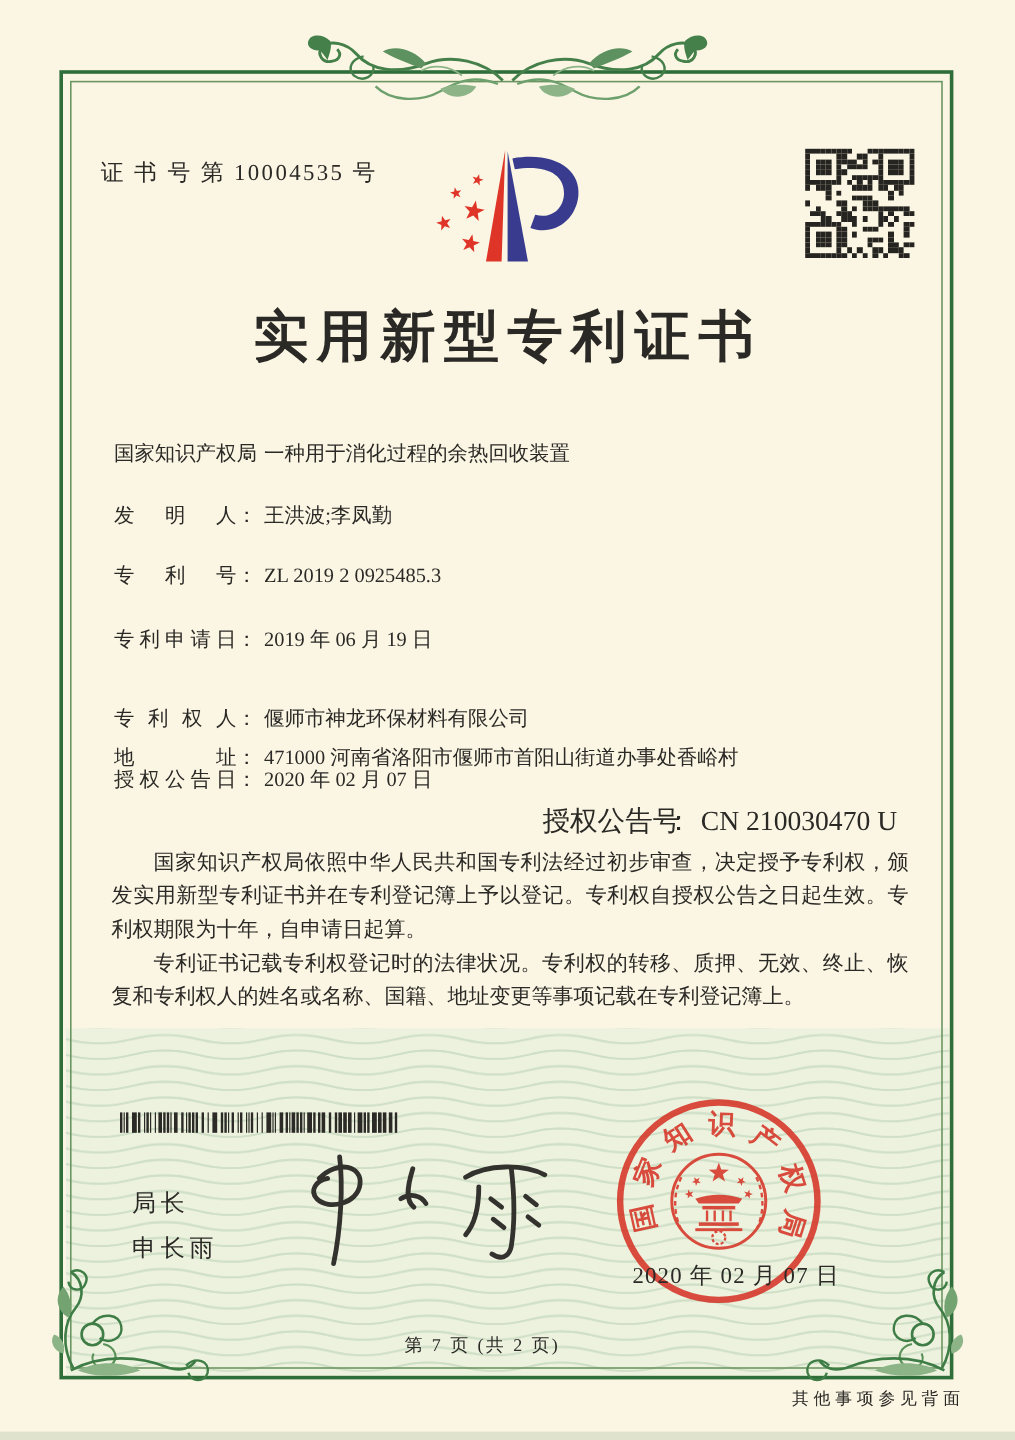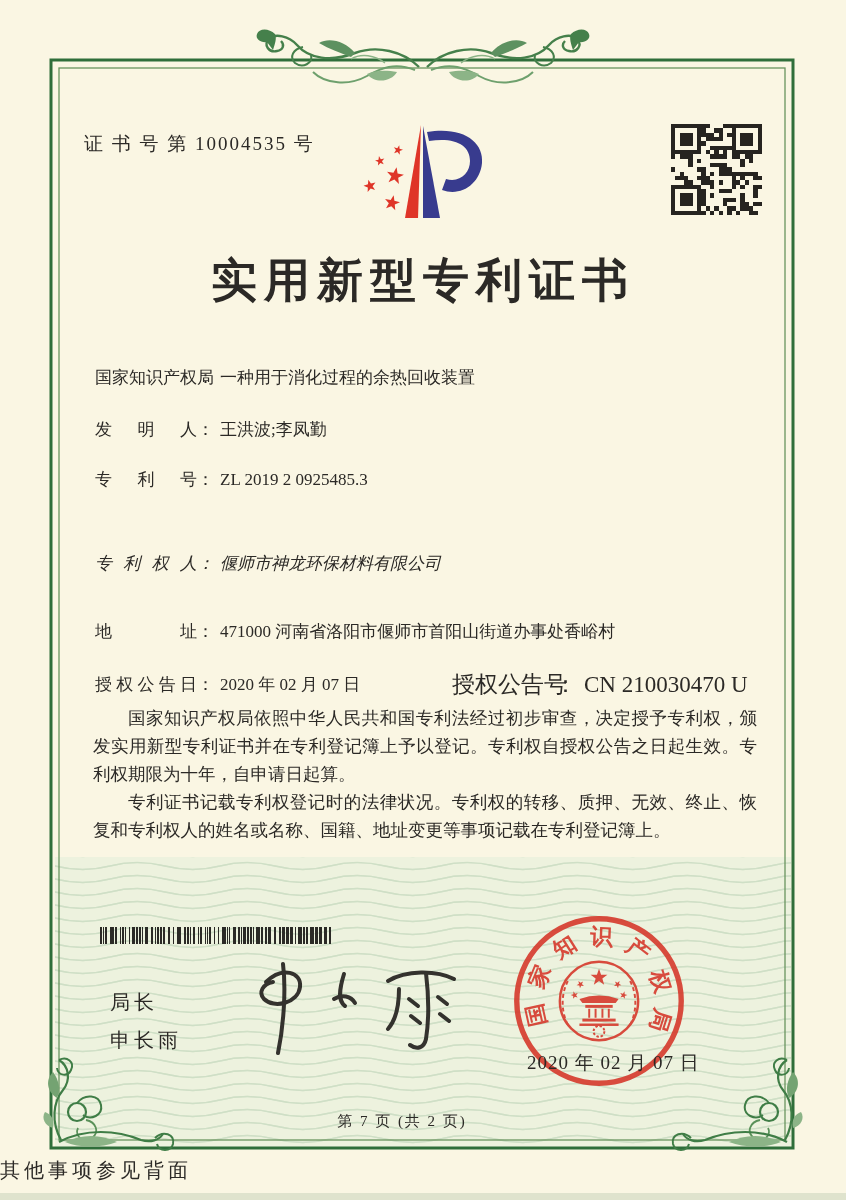--- a/index.html
+++ b/index.html
@@ -20,41 +20,41 @@
   .qr{left:671px;top:124px;width:91px;height:91px;display:grid;
       grid-template-columns:repeat(21,4.33px);grid-auto-rows:4.33px;}
   .qr .d{background:#262420;}
 
   .title{left:0;top:250px;width:846px;text-align:center;font-size:46px;font-weight:700;
          letter-spacing:7px;white-space:nowrap;}
 
   .frow{left:95px;font-size:17px;line-height:24px;white-space:nowrap;}
   .frow .lab{display:inline-block;width:102px;text-align:justify;text-align-last:justify;}
   .frow .val{margin-left:6px;}
-  .r0{top:366px;} .r1{top:418px;} .r2{top:468px;} .r3{top:521px;} .r4{top:552px;font-style:italic;} .r5{top:620px;}
-  .r6{top:673px;}
+  .r0{top:366px;} .r1{top:418px;} .r2{top:468px;} .r3{top:521px;} .r4{top:587px;} .r5{top:620px;}
+  .r6{top:638px;}
   .grant-right{left:452px;top:673px;font-size:23px;line-height:24px;white-space:nowrap;}
   .grant-right .lab{display:inline-block;width:102px;text-align:justify;text-align-last:justify;}
   .grant-right .val{margin-left:7px;}
 
   .paras{left:93px;top:704px;width:664px;font-size:17.5px;line-height:28px;text-align:justify;}
   .paras p{margin:0;text-indent:2em;}
 
   .barcode{left:100px;top:927px;height:17px;display:flex;align-items:stretch;}
   .barcode .b{background:#2b2a26;}
 
   .dir-title{left:110px;top:989px;font-size:20px;letter-spacing:4px;}
   .dir-name{left:110px;top:1027px;font-size:20px;letter-spacing:4px;}
   .signature{left:238px;top:958px;width:236px;height:104px;}
 
   .seal{left:506px;top:908px;width:186px;height:186px;mix-blend-mode:multiply;}
   .seal-date{left:527px;top:1050px;font-size:19px;letter-spacing:1px;z-index:4;white-space:nowrap;}
 
   .page-num{left:0;top:1112px;width:804px;text-align:center;font-size:15px;letter-spacing:2px;}
-  .back-note{left:0;top:1157px;width:804px;text-align:left;font-size:20px;letter-spacing:4px;}
+  .back-note{left:0;top:1157px;width:804px;text-align:right;font-size:14px;letter-spacing:4px;}
   .bottom-strip{left:0;top:1193px;width:846px;height:7px;background:#dfe3cd;z-index:3;}
 </style>
 </head>
 <body>
 
 <svg id="decor" viewBox="0 0 846 1200" xmlns="http://www.w3.org/2000/svg">
   <defs>
     <pattern id="wv" width="110" height="13" patternUnits="userSpaceOnUse">
       <path d="M0 8 Q 27 1 55 8 T 110 8" fill="none" stroke="#cfdfc6" stroke-width="1.5"></path>
     </pattern>
@@ -571,20 +571,23 @@
   <div class="abs title">实用新型专利证书</div>
 
   <div class="abs frow r0">
     <span class="lab">国家知识产权局</span><span>：</span><span class="val">一种用于消化过程的余热回收装置</span>
   </div>
   <div class="abs frow r1">
     <span class="lab">发明人</span><span>：</span><span class="val">王洪波;李凤勤</span>
   </div>
   <div class="abs frow r2">
     <span class="lab">专利号</span><span>：</span><span class="val">ZL 2019 2 0925485.3</span>
+  </div>
+  <div class="abs frow r3">
+    <span class="lab">专利申请日</span><span>：</span><span class="val">2019 年 06 月 19 日</span>
   </div>
   <div class="abs frow r4">
     <span class="lab">专利权人</span><span>：</span><span class="val">偃师市神龙环保材料有限公司</span>
   </div>
   <div class="abs frow r5">
     <span class="lab">地址</span><span>：</span><span class="val">471000 河南省洛阳市偃师市首阳山街道办事处香峪村</span>
   </div>
 
   <div class="abs frow r6">
     <span class="lab">授权公告日</span><span>：</span><span class="val">2020 年 02 月 07 日</span>

